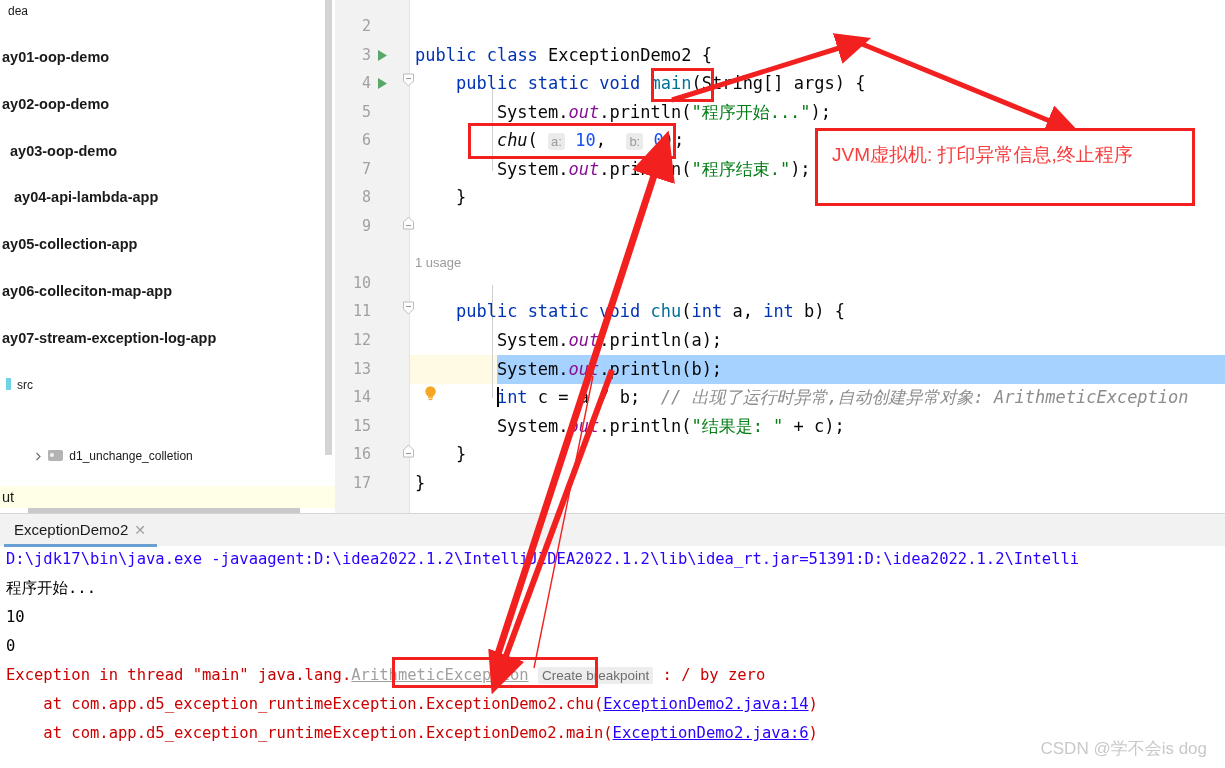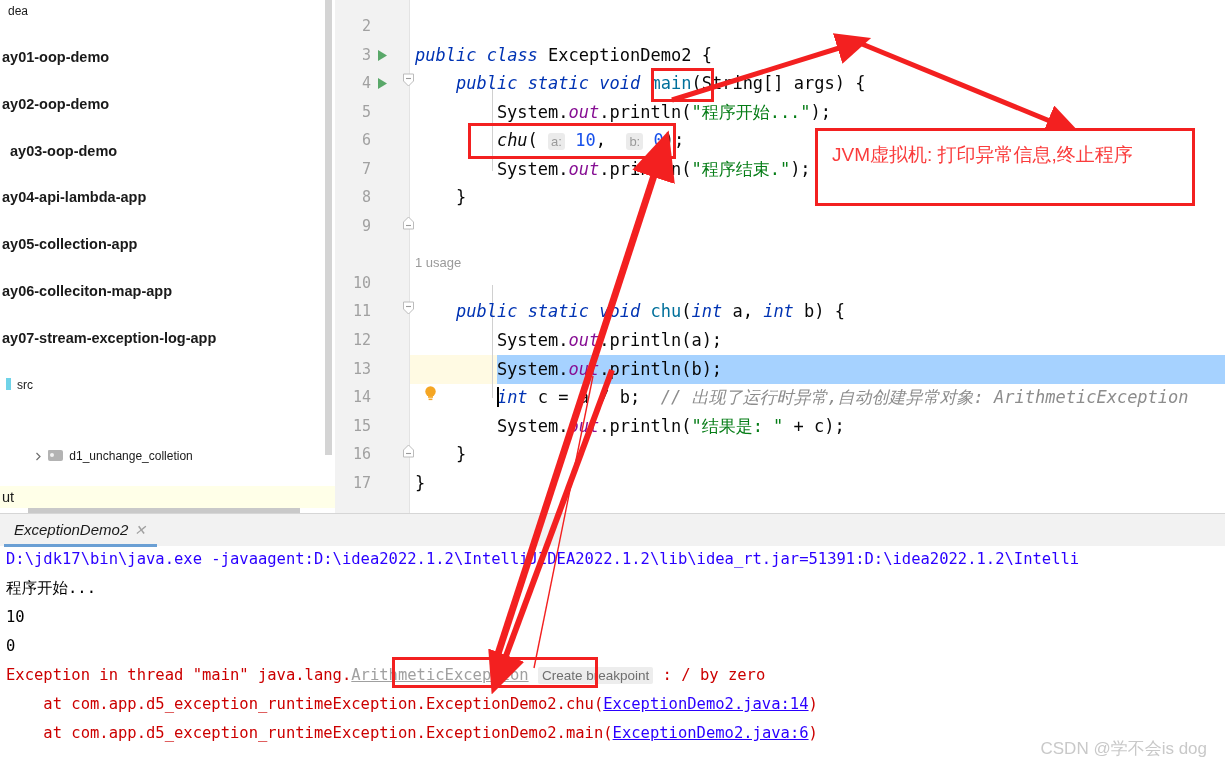--- a/index.html
+++ b/index.html
@@ -157,21 +157,21 @@
     left: 75px;
     width: 815px;
     height: 28.6px;
     background: #fffae3;
   }
   .sel-row {
     position:absolute;
     height: 28.6px;
     background: #a6d2ff;
   }
-  .kw  { color:#0033b3;font-style:italic; }
+  .kw  { color:#0033b3; }
   .mth { color:#00709b; }
   .str { color:#067d17; }
   .num { color:#1750eb; }
   .fld { color:#871094; font-style: italic; }
   .cmt { color:#8c8c8c; font-style: italic; }
   .id-italic { font-style: italic; }
   .hint {
     background:#ebebeb;
     color:#9a9a9a;
     font-size:13px;
@@ -211,21 +211,20 @@
     background:#f2f2f2;
     border-top: 1px solid #d6d6d6;
   }
   #console-tab {
     position:absolute;
     left: 8px; top: 2px;
     height: 29px; line-height:29px;
     font-size: 15px;
     color:#1a1a1a;
     padding: 0 6px;
-    font-style: italic;
   }
   #console-tab-underline {
     position:absolute;
     left:4px; top:31px;
     width:153px; height:3px;
     background:#6a9fd4;
   }
   #console-tab-close {
     display:inline-block;
     margin-left:6px;
@@ -298,21 +297,21 @@
   </div>
   <div class="tree-row bold" style="top:23px;padding-left:2px">
     <span>ay01-oop-demo</span>
   </div>
   <div class="tree-row bold" style="top:46px;padding-left:2px">
     <span>ay02-oop-demo</span>
   </div>
   <div class="tree-row bold" style="top:70px;padding-left:10px">
     <span>ay03-oop-demo</span>
   </div>
-  <div class="tree-row bold" style="top:93px;padding-left:2px">
+  <div class="tree-row bold" style="top:93px;padding-left:14px">
     <span>ay04-api-lambda-app</span>
   </div>
   <div class="tree-row bold" style="top:117px;padding-left:2px">
     <span>ay05-collection-app</span>
   </div>
   <div class="tree-row bold" style="top:140px;padding-left:2px">
     <span>ay06-colleciton-map-app</span>
   </div>
   <div class="tree-row bold" style="top:164px;padding-left:2px">
     <span>ay07-stream-exception-log-app</span>

